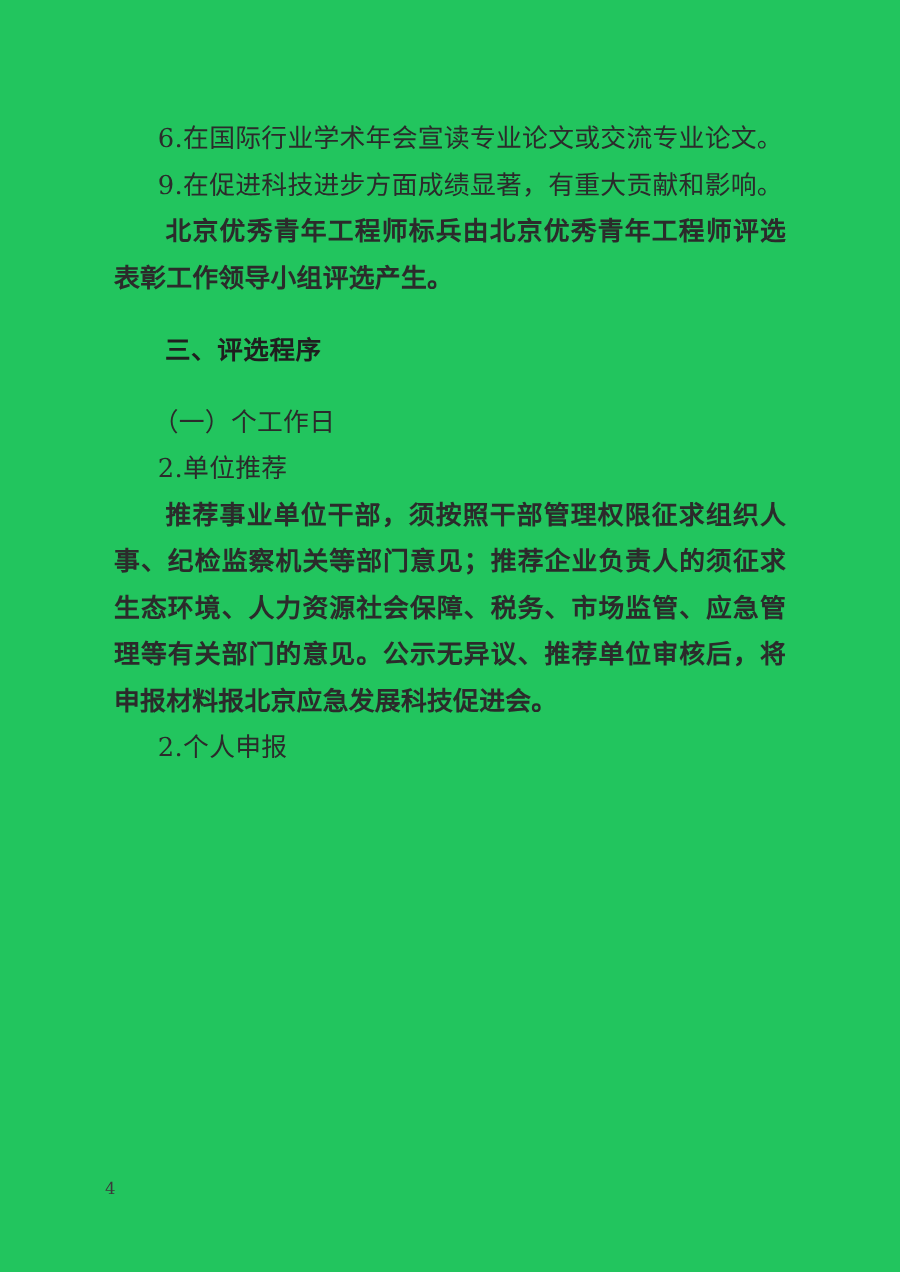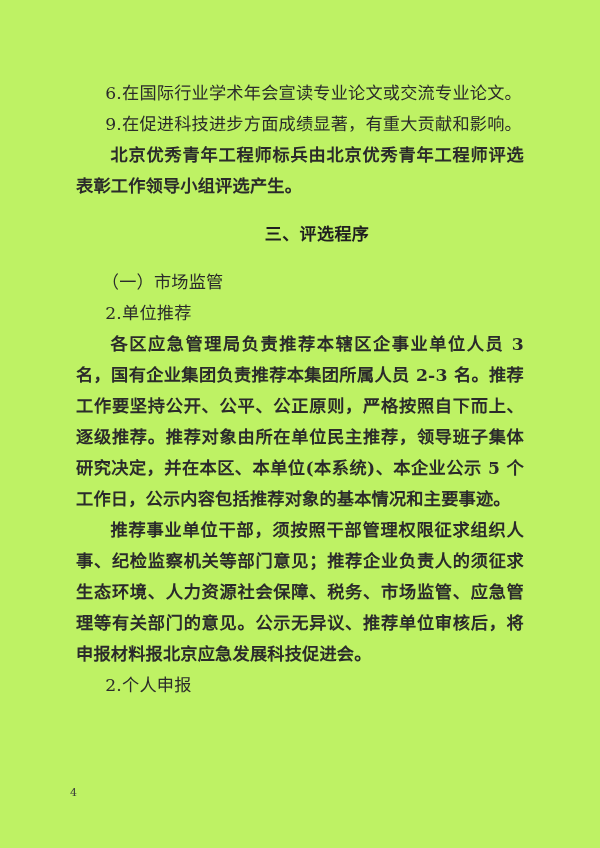--- a/index.html
+++ b/index.html
@@ -5,21 +5,21 @@
 <style>
   html, body {
     margin: 0;
     padding: 0;
     background: #ffffff;
   }
   #page {
     position: relative;
     width: 600px;
     height: 848px;
-    background: #bef264;
+    background: #22c55e;
     overflow: hidden;
     font-family: "DejaVu Serif", "Liberation Serif", serif;
     color: #2b2b2b;
   }
   #text-column {
     position: absolute;
     left: 76px;
     top: 78px;
     width: 448px;
   }
@@ -42,21 +42,20 @@
     text-indent: 1.7em;
   }
   .heading {
     font-family: "DejaVu Sans", "Liberation Sans", sans-serif;
     font-weight: bold;
     font-size: 17px;
     line-height: 31px;
     text-indent: 2em;
     letter-spacing: 0.4px;
     color: #1f1f1f;
-    text-align: center;
   }
   .subheading {
     text-indent: 1.5em;
   }
   #page-number {
     position: absolute;
     left: 70px;
     top: 786px;
     font-family: "DejaVu Serif", "Liberation Serif", serif;
     font-size: 11px;
@@ -74,26 +73,25 @@
     <p class="line-block indent-num">6.在国际行业学术年会宣读专业论文或交流专业论文。</p>
 
 
 
     <p class="line-block indent-num">9.在促进科技进步方面成绩显著，有重大贡献和影响。</p>
 
     <p class="line-block indent-2">北京优秀青年工程师标兵由北京优秀青年工程师评选表彰工作领导小组评选产生。</p>
 
     <p class="heading">三、评选程序</p>
 
-    <p class="line-block subheading">（一）市场监管</p>
+    <p class="line-block subheading">（一）个工作日</p>
 
 
     <p class="line-block indent-num">2.单位推荐</p>
 
-    <p class="line-block indent-2">各区应急管理局负责推荐本辖区企事业单位人员 3 名，国有企业集团负责推荐本集团所属人员 2-3 名。推荐工作要坚持公开、公平、公正原则，严格按照自下而上、逐级推荐。推荐对象由所在单位民主推荐，领导班子集体研究决定，并在本区、本单位(本系统)、本企业公示 5 个工作日，公示内容包括推荐对象的基本情况和主要事迹。</p>
 
     <p class="line-block indent-2">推荐事业单位干部，须按照干部管理权限征求组织人事、纪检监察机关等部门意见；推荐企业负责人的须征求生态环境、人力资源社会保障、税务、市场监管、应急管理等有关部门的意见。公示无异议、推荐单位审核后，将申报材料报北京应急发展科技促进会。</p>
 
     <p class="line-block indent-num">2.个人申报</p>
 
   </div>
 
   <div id="page-number">4</div>
 
 </div>

